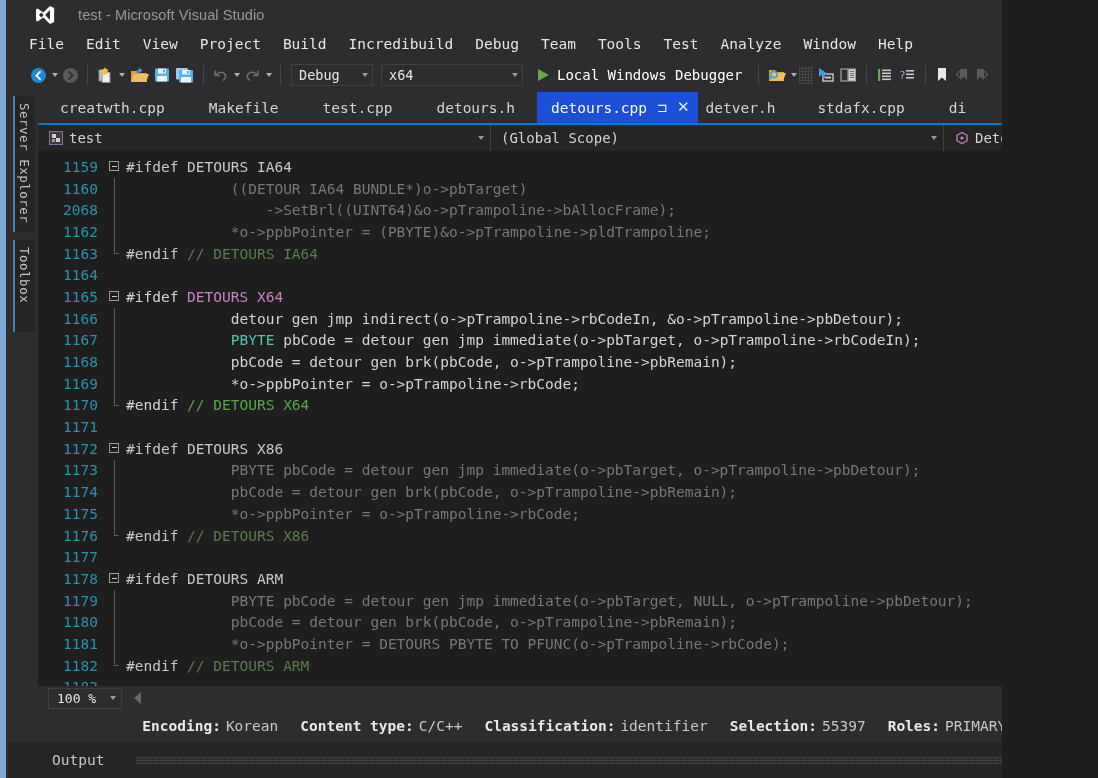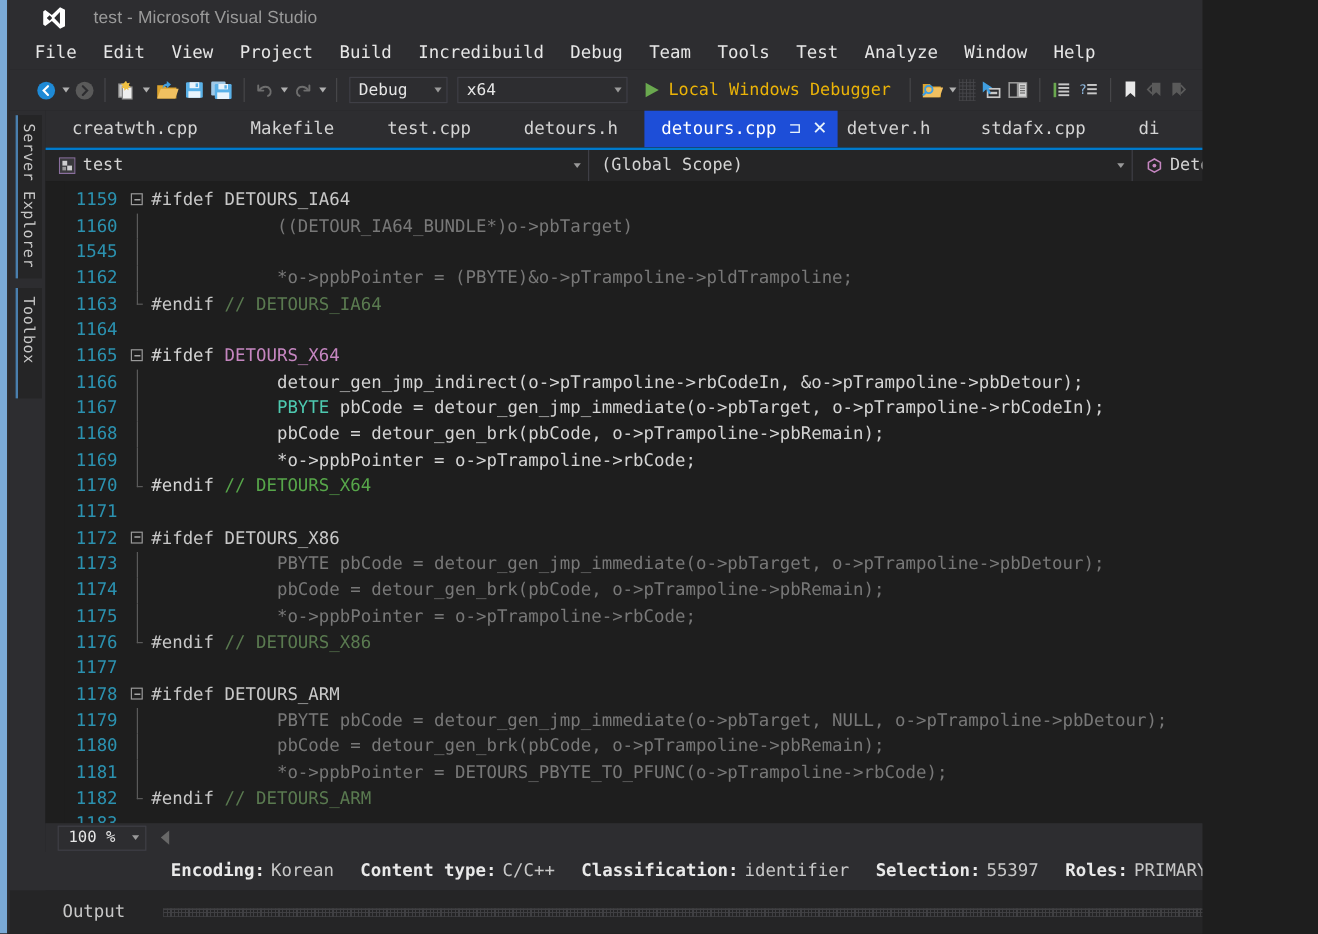--- a/index.html
+++ b/index.html
@@ -147,21 +147,21 @@
     padding: 0 3px;
   }
   .run-tri {
     width: 0; height: 0;
     border-top: 6.5px solid transparent;
     border-bottom: 6.5px solid transparent;
     border-left: 11px solid #6aa84f;
     margin-right: 8px;
   }
   .run-label {
-    color: #eab308;
+    color: #ffffff;
     font-family: "DejaVu Sans Mono", monospace;
     font-size: 14px;
     white-space: nowrap;
   }
 
   
   .leftdock {
     position: absolute;
     left: 8px; top: 92px;
     width: 30px; height: 686px;
@@ -701,21 +701,21 @@
         </span>
         <span class="nc-label">DetourAttachEx</span>
       </div>
     </div>
 
     <div class="code-area">
       <div class="gutter-bg"></div>
       <div class="code-lines" id="code-lines">
           <div class="cline"><div class="ln">1159</div><div class="fold"><div class="fold-box"></div></div><div class="ctext"><span class="tk-graywh">#ifdef </span><span class="tk-graywh">DETOURS_IA64</span></div></div>
           <div class="cline"><div class="ln">1160</div><div class="fold"><div class="fold-line"></div></div><div class="ctext"><span class="tk-gray">            ((DETOUR_IA64_BUNDLE*)o-&gt;pbTarget)</span></div></div>
-          <div class="cline"><div class="ln">1545</div><div class="fold"><div class="fold-line"></div></div></div>
+          <div class="cline"><div class="ln">2068</div><div class="fold"><div class="fold-line"></div></div><div class="ctext"><span class="tk-gray">                -&gt;SetBrl((UINT64)&amp;o-&gt;pTrampoline-&gt;bAllocFrame);</span></div></div>
           <div class="cline"><div class="ln">1162</div><div class="fold"><div class="fold-line"></div></div><div class="ctext"><span class="tk-gray">            *o-&gt;ppbPointer = (PBYTE)&amp;o-&gt;pTrampoline-&gt;pldTrampoline;</span></div></div>
           <div class="cline"><div class="ln">1163</div><div class="fold"><div class="fold-end"></div></div><div class="ctext"><span class="tk-graywh">#endif </span><span class="tk-graycmt">// DETOURS_IA64</span></div></div>
           <div class="cline"><div class="ln">1164</div><div class="fold"></div><div class="ctext"></div></div>
           <div class="cline"><div class="ln">1165</div><div class="fold"><div class="fold-box"></div></div><div class="ctext"><span class="tk-plain">#ifdef </span><span class="tk-macro">DETOURS_X64</span></div></div>
           <div class="cline"><div class="ln">1166</div><div class="fold"><div class="fold-line"></div></div><div class="ctext"><span class="tk-plain">            detour_gen_jmp_indirect(o-&gt;pTrampoline-&gt;rbCodeIn, &amp;o-&gt;pTrampoline-&gt;pbDetour);</span></div></div>
           <div class="cline"><div class="ln">1167</div><div class="fold"><div class="fold-line"></div></div><div class="ctext"><span class="tk-plain">            </span><span class="tk-type">PBYTE</span><span class="tk-plain"> pbCode = detour_gen_jmp_immediate(o-&gt;pbTarget, o-&gt;pTrampoline-&gt;rbCodeIn);</span></div></div>
           <div class="cline"><div class="ln">1168</div><div class="fold"><div class="fold-line"></div></div><div class="ctext"><span class="tk-plain">            pbCode = detour_gen_brk(pbCode, o-&gt;pTrampoline-&gt;pbRemain);</span></div></div>
           <div class="cline"><div class="ln">1169</div><div class="fold"><div class="fold-line"></div></div><div class="ctext"><span class="tk-plain">            *o-&gt;ppbPointer = o-&gt;pTrampoline-&gt;rbCode;</span></div></div>
           <div class="cline"><div class="ln">1170</div><div class="fold"><div class="fold-end"></div></div><div class="ctext"><span class="tk-plain">#endif </span><span class="tk-cmt">// DETOURS_X64</span></div></div>
           <div class="cline"><div class="ln">1171</div><div class="fold"></div><div class="ctext"></div></div>

